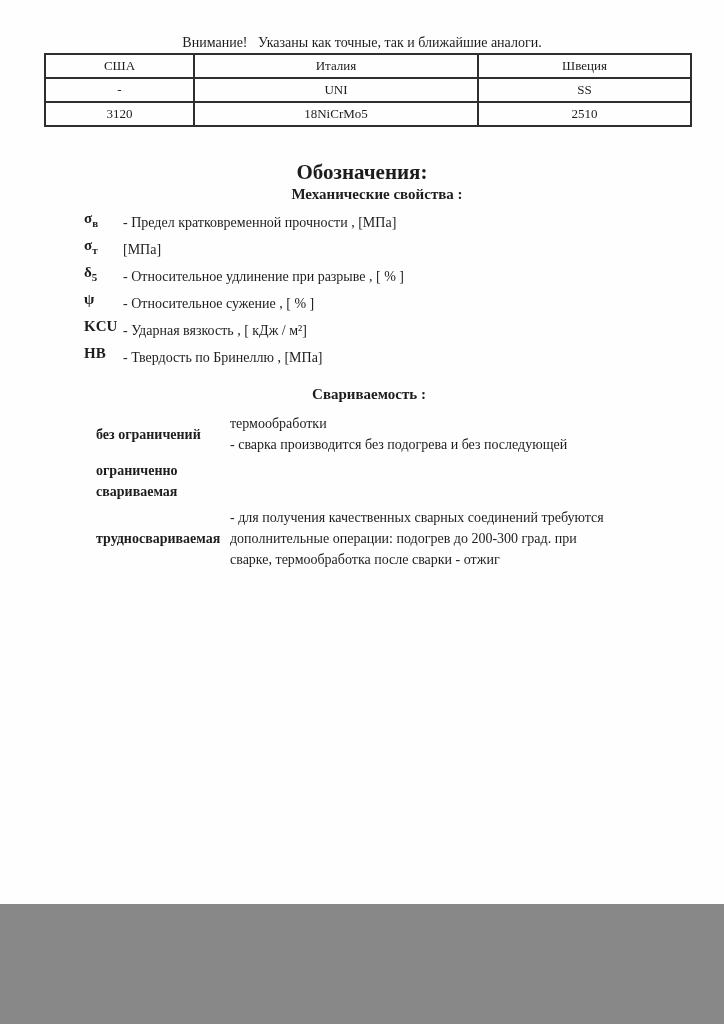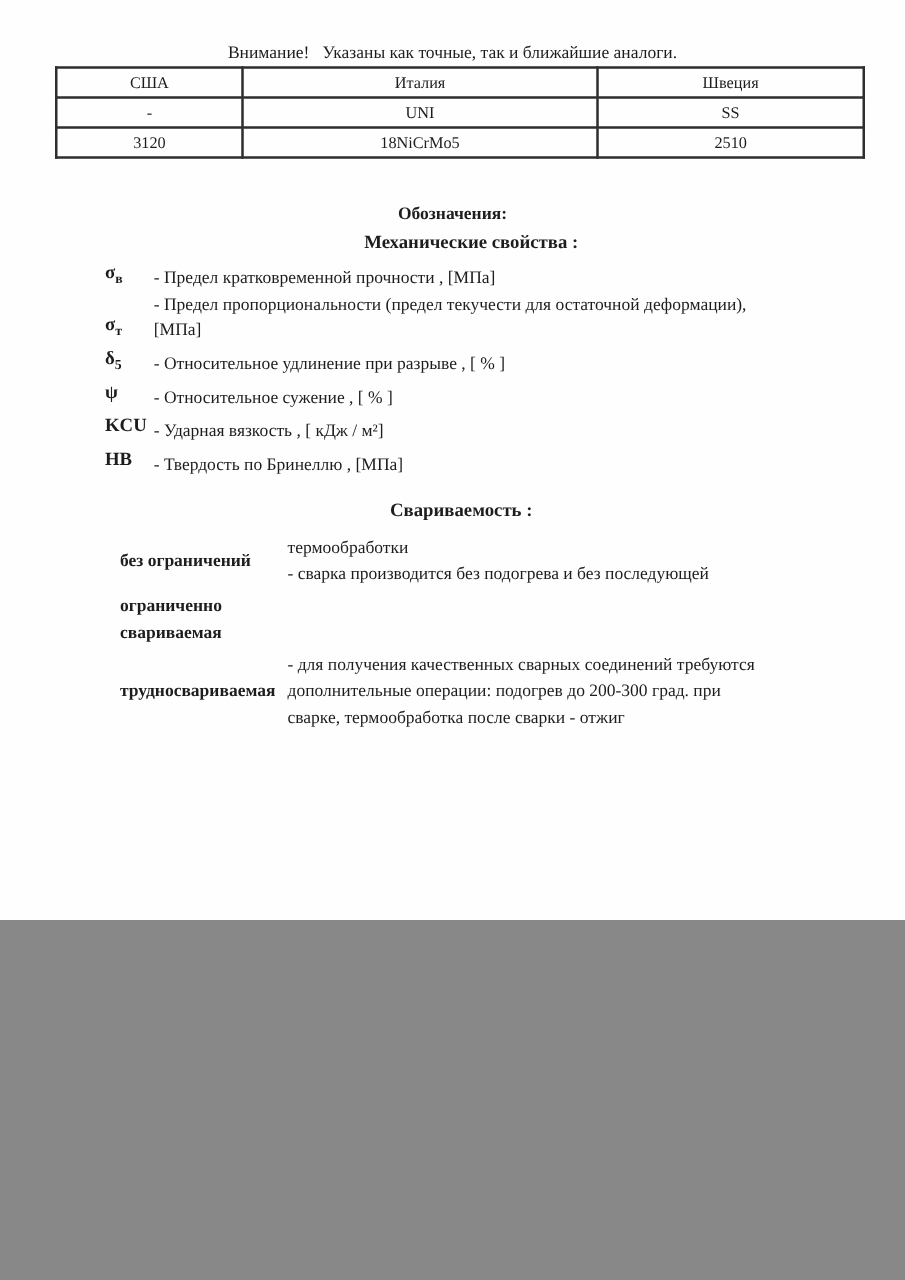--- a/index.html
+++ b/index.html
@@ -1,18 +1,18 @@
 <!DOCTYPE html>
 <html><head>
 <meta charset="utf-8">
 <style>
   html,body { margin:0; padding:0; background:#888; }
   .page {
     position:relative;
-    width:724px; height:736px;
+    width:724px; height:904px;
     margin:0 auto;
     background:#fefefe;
     color:#1d1d1d;
     font-family:"Liberation Serif", serif;
     overflow:hidden;
   }
   .notice {
     padding-top:35px;
     text-align:center;
     font-size:14px;
@@ -30,21 +30,21 @@
     padding:0;
     text-align:center;
     vertical-align:middle;
     font-size:13px;
     font-weight:normal;
   }
   col.c1 { width:149px; }
   col.c2 { width:284px; }
   col.c3 { width:213px; }
 
-  .h-designations { margin-top:37px; text-align:center; font-size:14px; font-weight:bold; line-height:16px; }
+  .h-designations { margin-top:37px; text-align:center; font-size:21px; font-weight:bold; line-height:16px; }
   .h-mech         { margin-top:6px;  text-align:center; font-size:15px; font-weight:bold; line-height:16px;margin-left:30px; }
   .h-weld         { margin-top:18px; text-align:center; font-size:15px; font-weight:bold; line-height:16px;padding-left:14px; }
 
   .mech-list { margin:6px 0 0 84px; }
   .mech-row  { display:flex; align-items:flex-end; margin-bottom:2px; }
   .sym {
     flex:0 0 39px;
     font-weight:bold;
     font-size:15px;
     line-height:20px;
@@ -105,21 +105,20 @@
     <div class="mech-row">
       <span class="sym"><span>σ</span><sub>в</sub></span>
       <div class="mdesc">
         <div>- Предел кратковременной прочности , [МПа]</div>
       </div>
     </div>
 
     <div class="mech-row">
       <span class="sym"><span>σ</span><sub>т</sub></span>
       <div class="mdesc">
-        <div>- Предел пропорциональности (предел текучести для остаточной деформации),</div>
         <div>[МПа]</div>
       </div>
     </div>
 
     <div class="mech-row">
       <span class="sym"><span>δ</span><sub>5</sub></span>
       <div class="mdesc">
         <div>- Относительное удлинение при разрыве , [ % ]</div>
       </div>
     </div>

